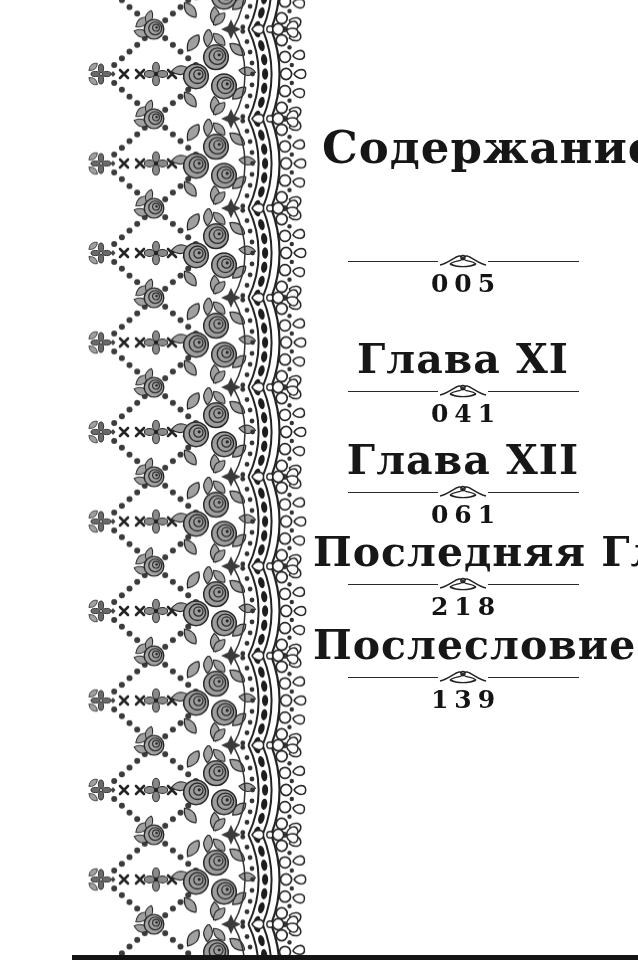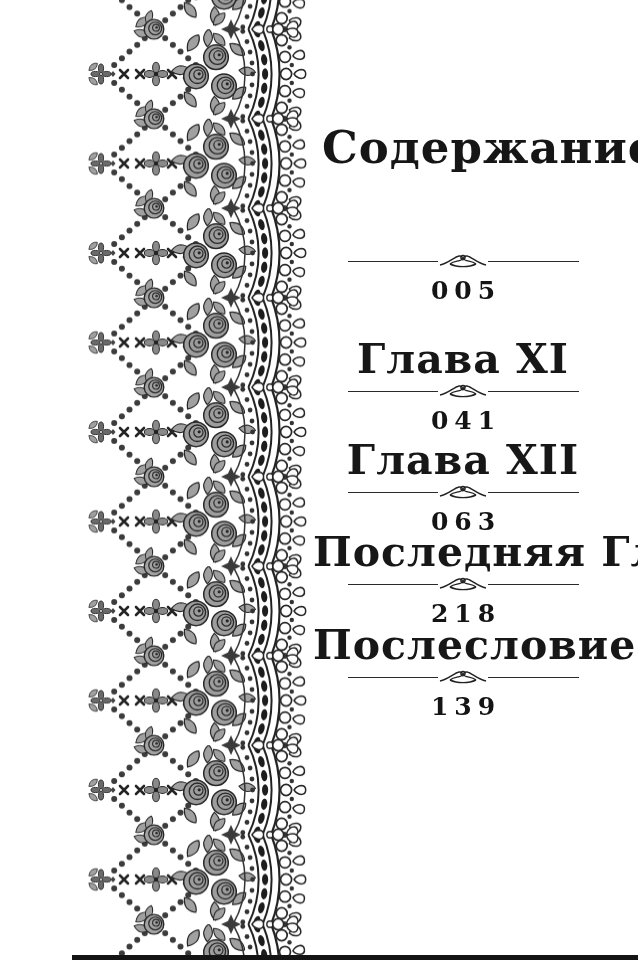--- a/index.html
+++ b/index.html
@@ -23,21 +23,21 @@
     font-size:41px;line-height:46px;font-weight:bold;letter-spacing:1px;
     white-space:nowrap;color:#171717;
   }
   .divider{
     position:relative;width:231px;height:14px;margin:2px auto 0 auto;
     display:flex;align-items:center;justify-content:center;
   }
   .dline{flex:1;height:0;border-top:1.7px solid #2a2a2a;}
   .flourish{flex:0 0 auto;margin:0 1px;display:block;}
   .entry-page{
-    margin-top:9px;font-size:25px;line-height:1.1;font-weight:bold;
+    margin-top:2px;font-size:25px;line-height:1.1;font-weight:bold;
     letter-spacing:6px;padding-left:6px;color:#141414;
   }
   .bottom-bar{
     position:absolute;left:72px;right:0;bottom:0;height:5px;background:#141414;
   }
 </style>
 </head>
 <body>
 
 <div class="page">
@@ -237,21 +237,21 @@
       <svg class="flourish" width="48" height="18" viewBox="-24 -9 48 18">
         <g fill="none" stroke="#222222" stroke-width="1.4">
           <path d="M-23,4 C-14,2 -9,-4 -4,-5 C-0.5,-5.5 0.5,-2.5 -2,-1 C-5,0.7 -9,-0.5 -13,3"></path>
           <path d="M23,4 C14,2 9,-4 4,-5 C0.5,-5.5 -0.5,-2.5 2,-1 C5,0.7 9,-0.5 13,3"></path>
           <path d="M-13,3 C-6,6.5 6,6.5 13,3"></path>
           <circle cx="0" cy="-3.4" r="2.1"></circle>
         </g>
       </svg>
       <span class="dline"></span>
     </div>
-    <div class="entry-page">063</div>
+    <div class="entry-page">061</div>
   </div>
 
   <div class="entry" style="top:529px">
     <div class="entry-label">Последняя Глава</div>
     <div class="divider">
       <span class="dline"></span>
       <svg class="flourish" width="48" height="18" viewBox="-24 -9 48 18">
         <g fill="none" stroke="#222222" stroke-width="1.4">
           <path d="M-23,4 C-14,2 -9,-4 -4,-5 C-0.5,-5.5 0.5,-2.5 -2,-1 C-5,0.7 -9,-0.5 -13,3"></path>
           <path d="M23,4 C14,2 9,-4 4,-5 C0.5,-5.5 -0.5,-2.5 2,-1 C5,0.7 9,-0.5 13,3"></path>

